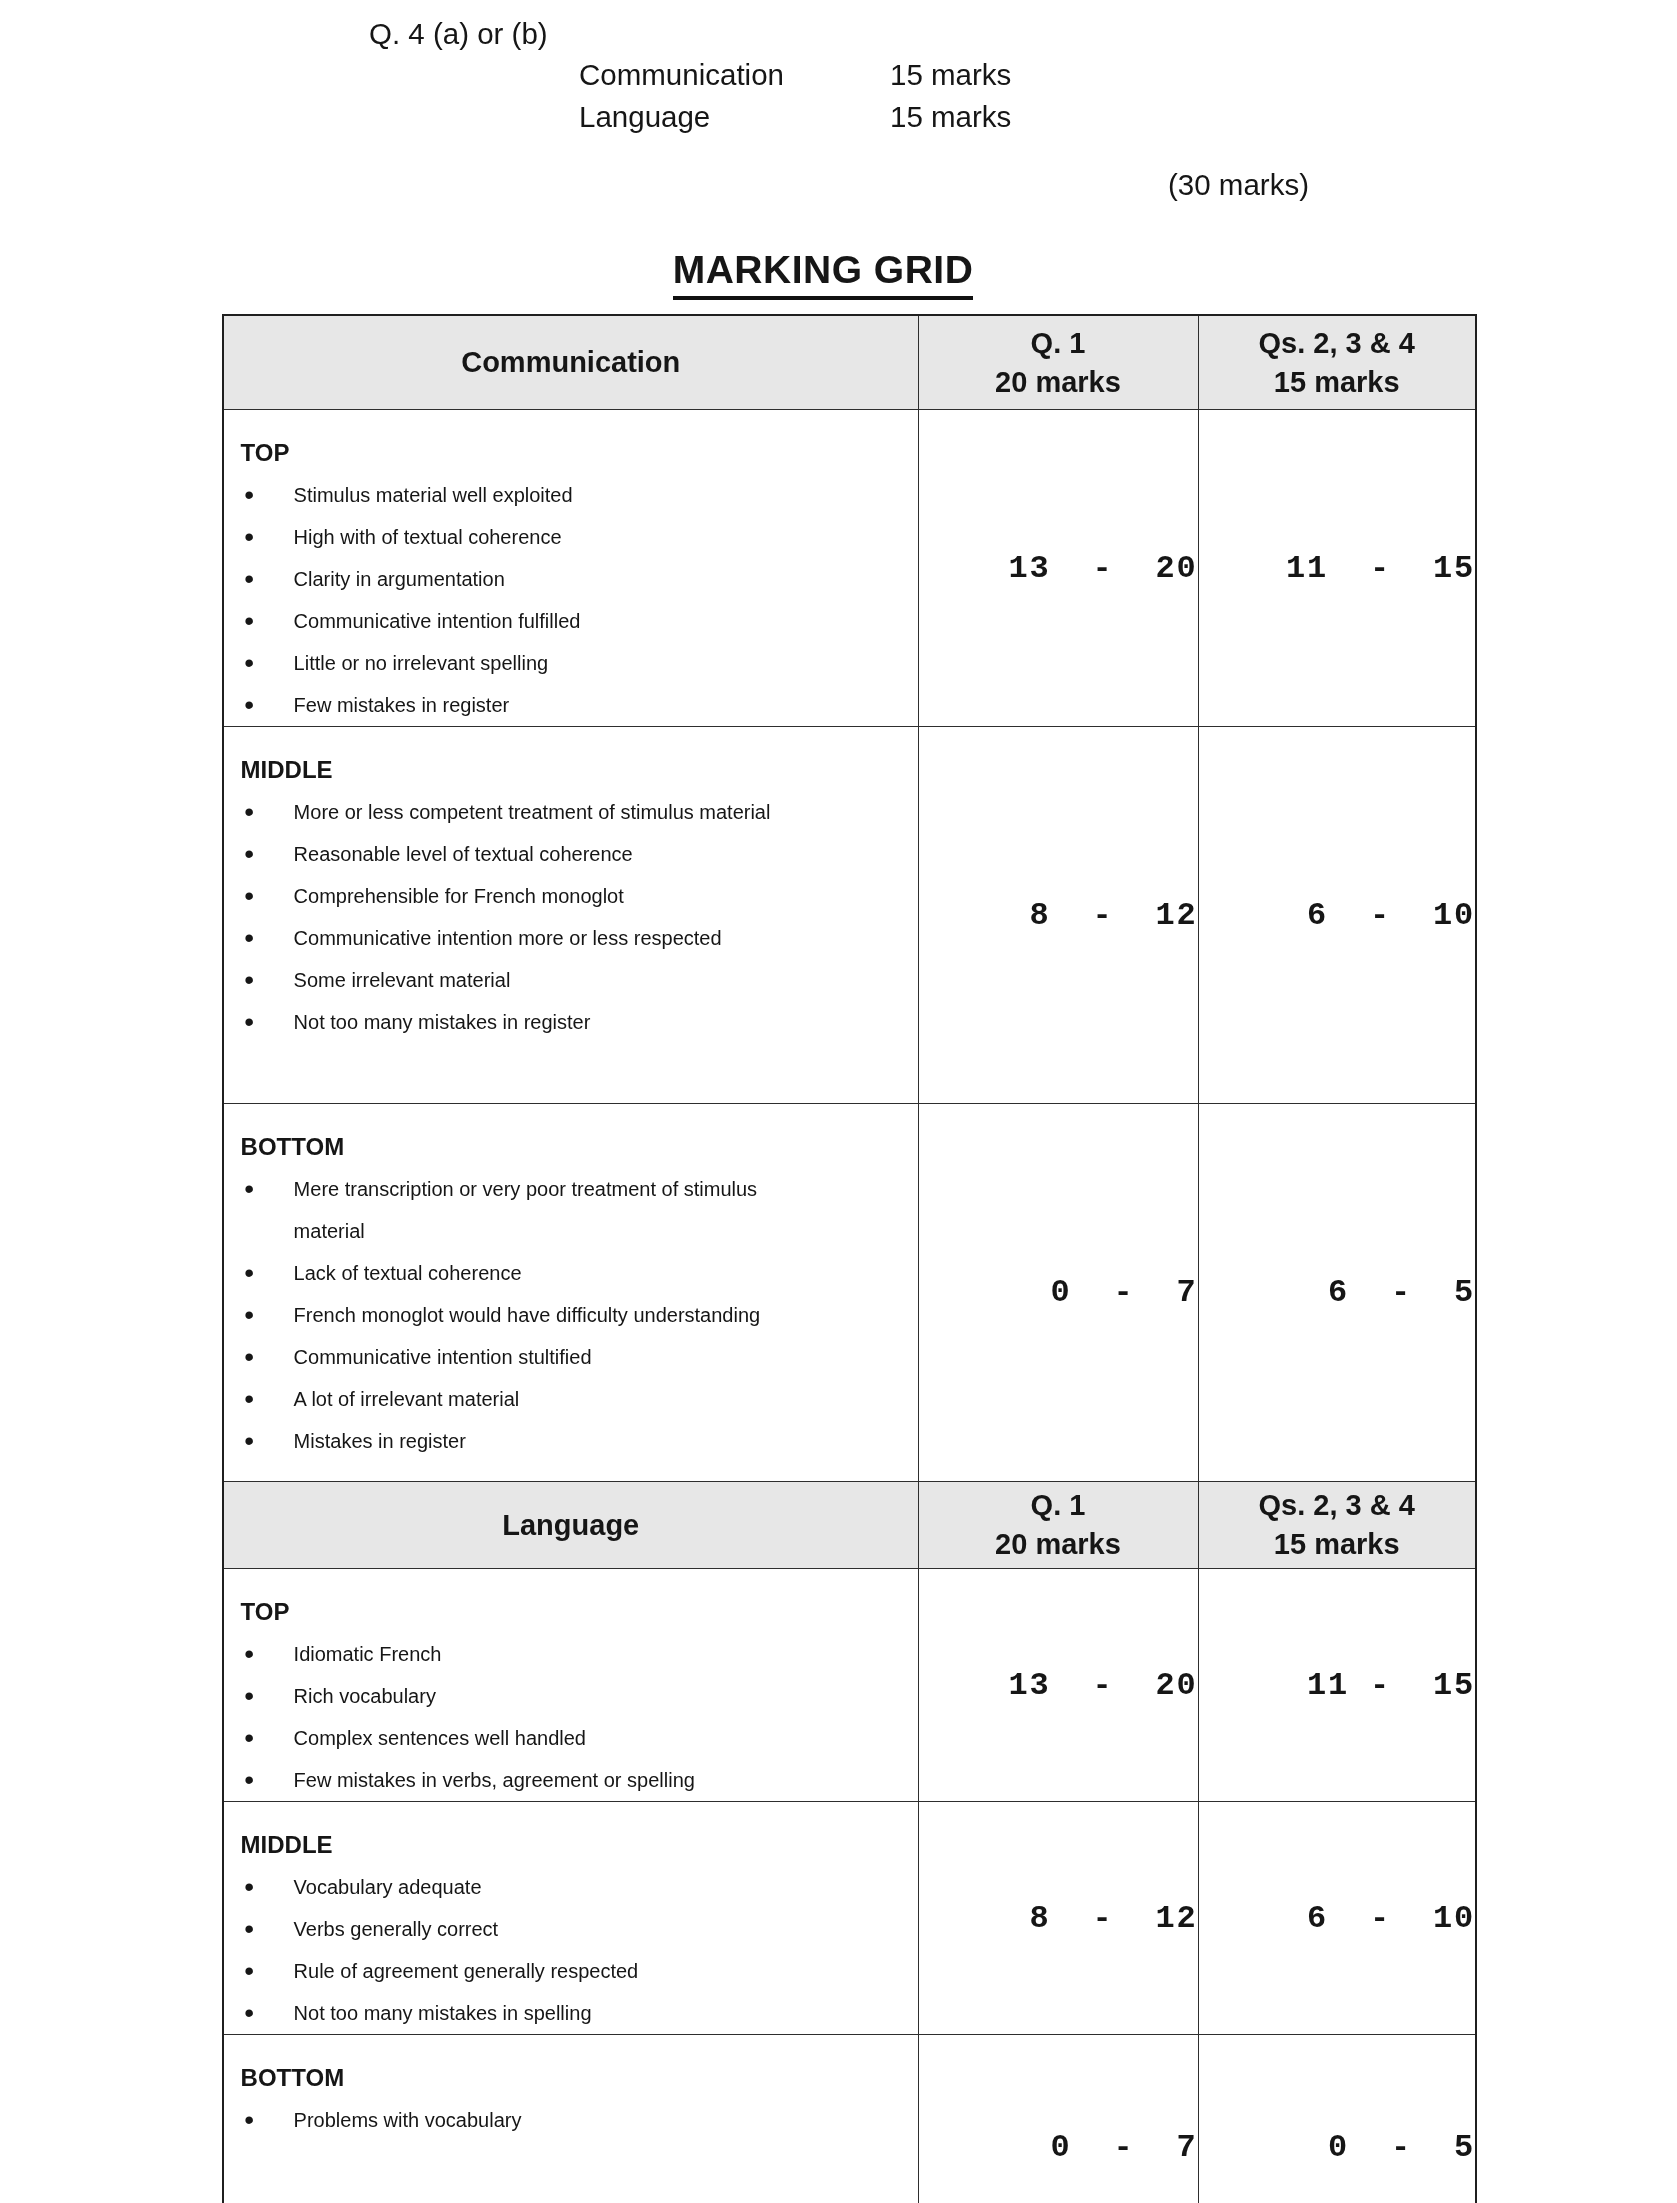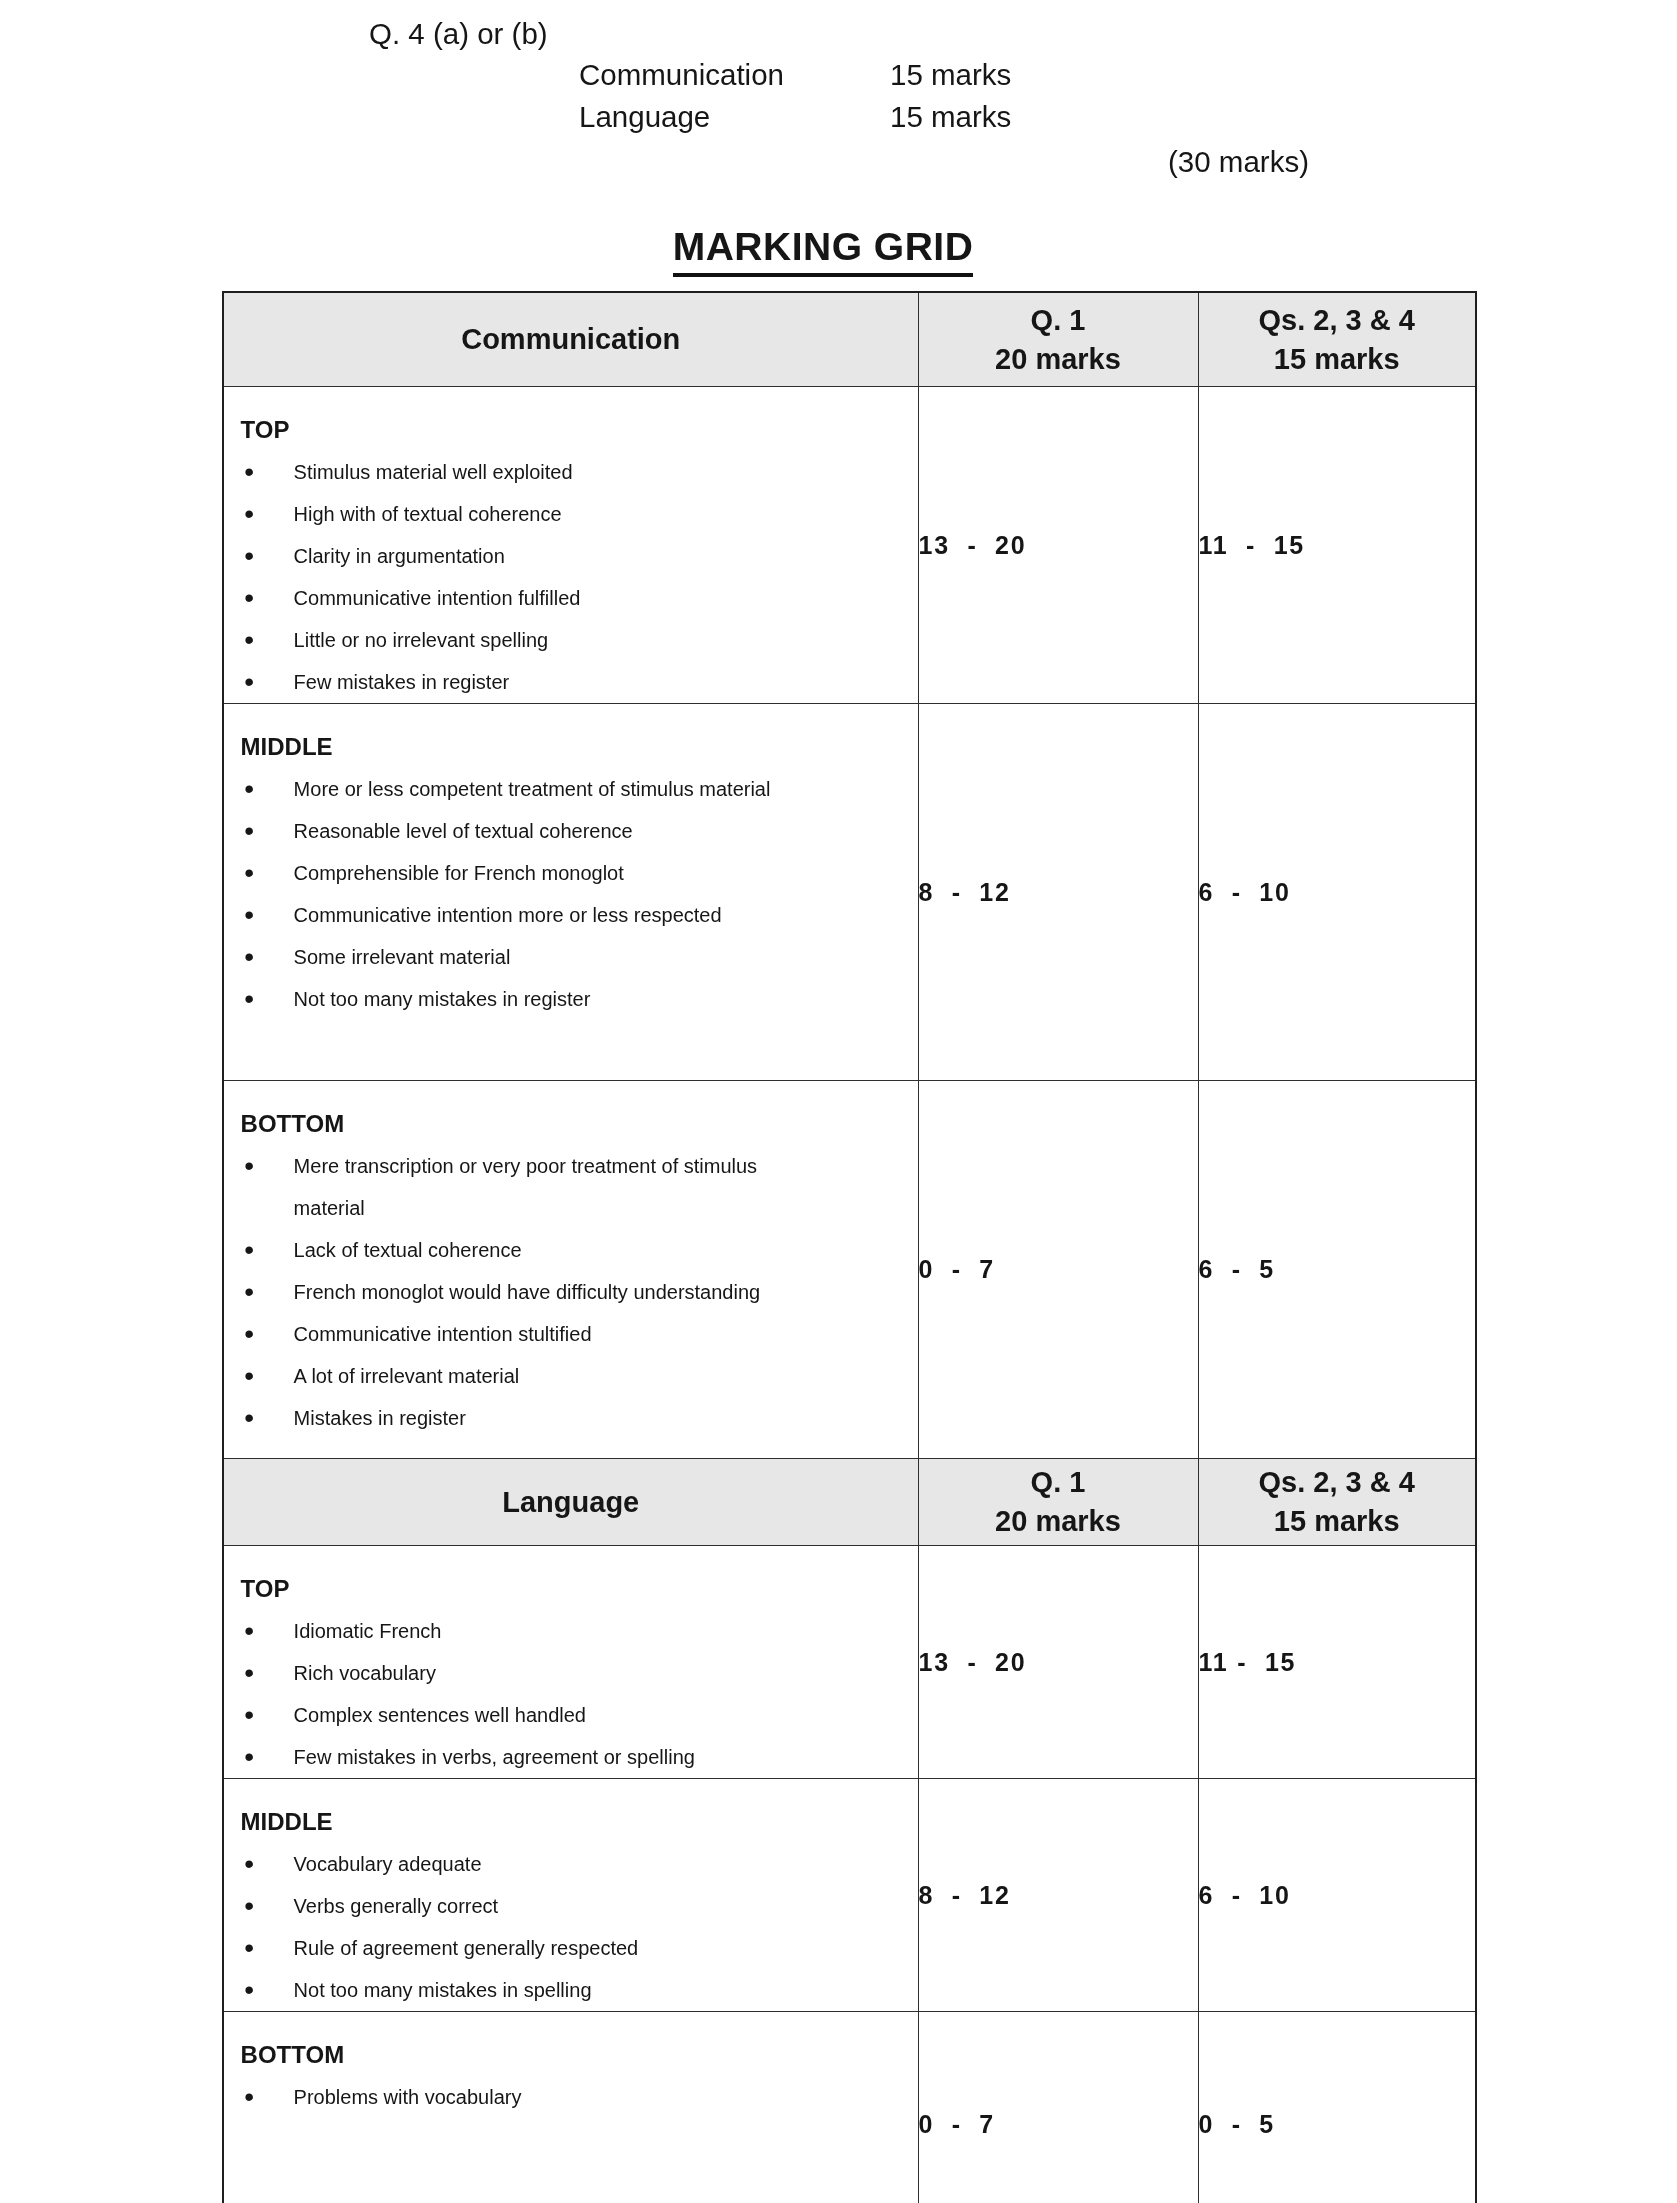--- a/index.html
+++ b/index.html
@@ -5,21 +5,21 @@
   * { margin:0; padding:0; box-sizing:border-box; }
   body { background:#ffffff; }
   .page {
     position:relative; width:1646px; height:2204px; background:#ffffff;
     font-family:"Liberation Sans", sans-serif; color:#161616; overflow:hidden;
   }
   
   .q-line { margin:13px 0 0 369px; font-size:29.5px; line-height:41px; }
   .alloc-row { margin-left:579px; font-size:29.5px; line-height:42px; display:flex; }
   .alloc-label { width:311px; }
-  .total-line { margin-top:4px; padding-right:337px; text-align:right; font-size:29.5px; line-height:39px; }
+  .total-line { margin-top:27px; padding-right:337px; text-align:right; font-size:29.5px; line-height:39px; }
   .title-line { margin-top:43px; text-align:center; }
   .title-text {
     display:inline-block; font-size:39px; font-weight:bold; letter-spacing:0.5px;
     border-bottom:4.6px solid #111; padding-bottom:2.8px; line-height:46px;
   }
   
   table.grid {
     border-collapse:collapse; table-layout:fixed;
     margin:14px 0 0 222px; width:1252px;
     border:2.8px solid #1f1f1f;
@@ -41,23 +41,23 @@
   td.crit ul { list-style:none; }
   td.crit li {
     position:relative; padding-left:53px; max-width:591px;
     font-size:20px; line-height:42px;
   }
   td.crit li::before {
     content:"\2022"; position:absolute; left:3.7px; top:0;
     font-size:28px; line-height:42px;
   }
   td.marks {
-    vertical-align:middle; text-align:left; white-space:pre;
-    font-family:Liberation Sans, sans-serif; font-weight:bold;
-    font-size:25px; letter-spacing:1.8px;
+    vertical-align:middle; text-align:right; white-space:pre;
+    font-family:Liberation Mono, monospace; font-weight:bold;
+    font-size:32px; letter-spacing:1.8px;
   }
 </style>
 </head>
 <body>
 
 <div class="page">
 
   <div class="q-line">Q. 4 (a) or (b)</div>
 
   <div class="alloc-row">

